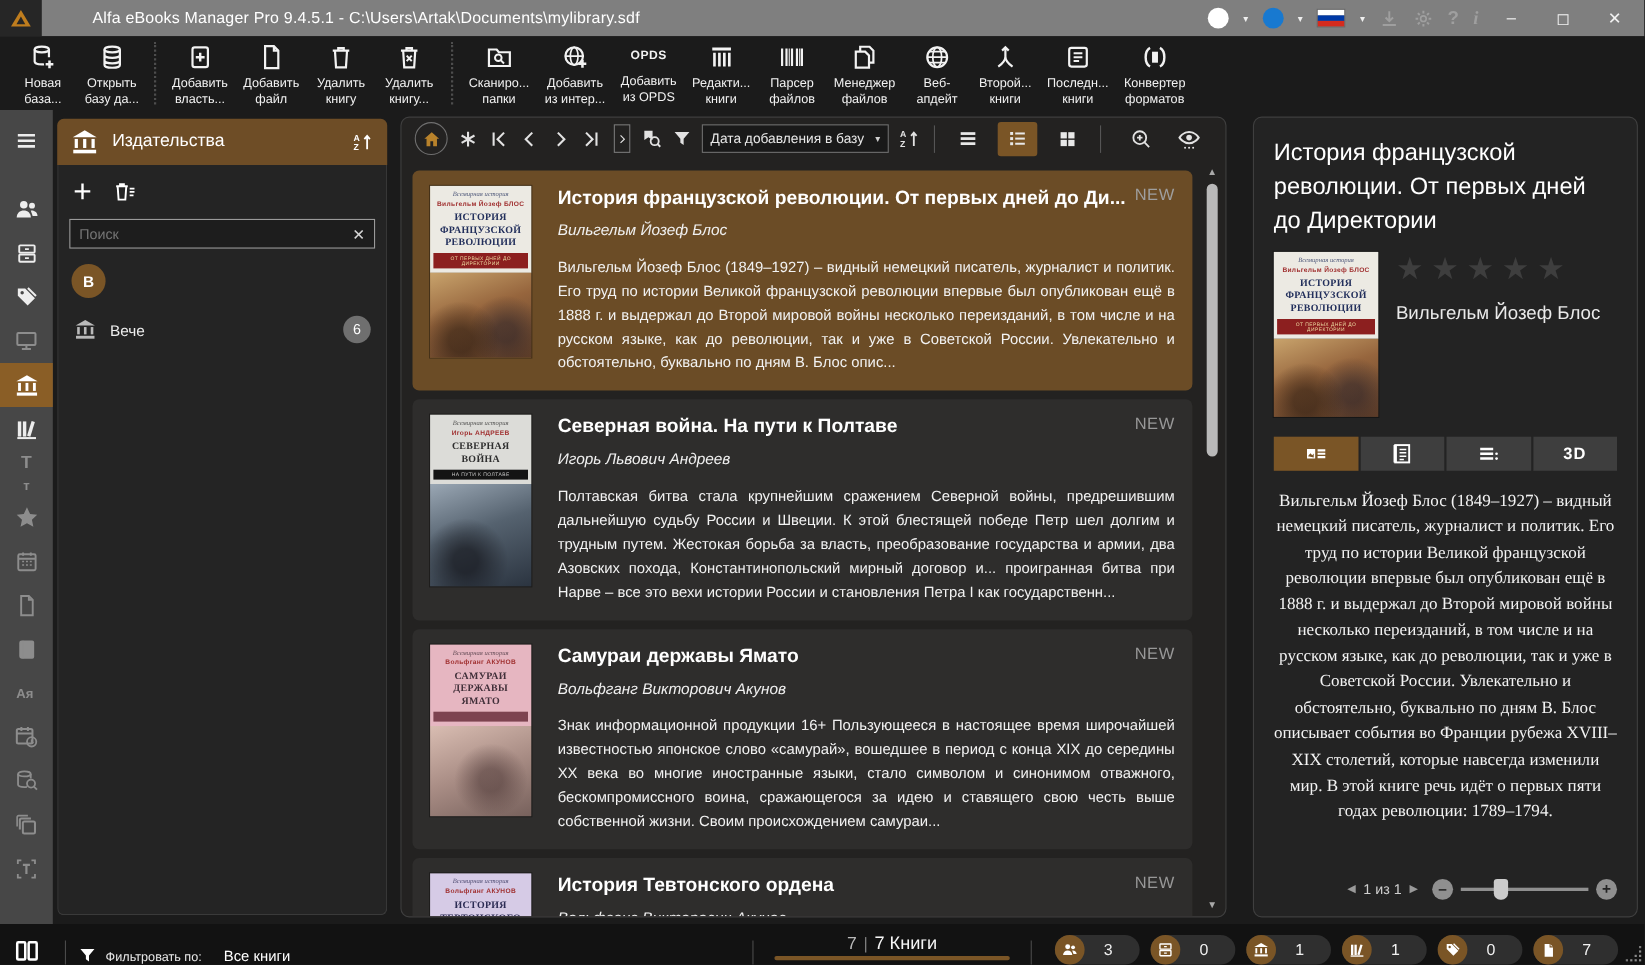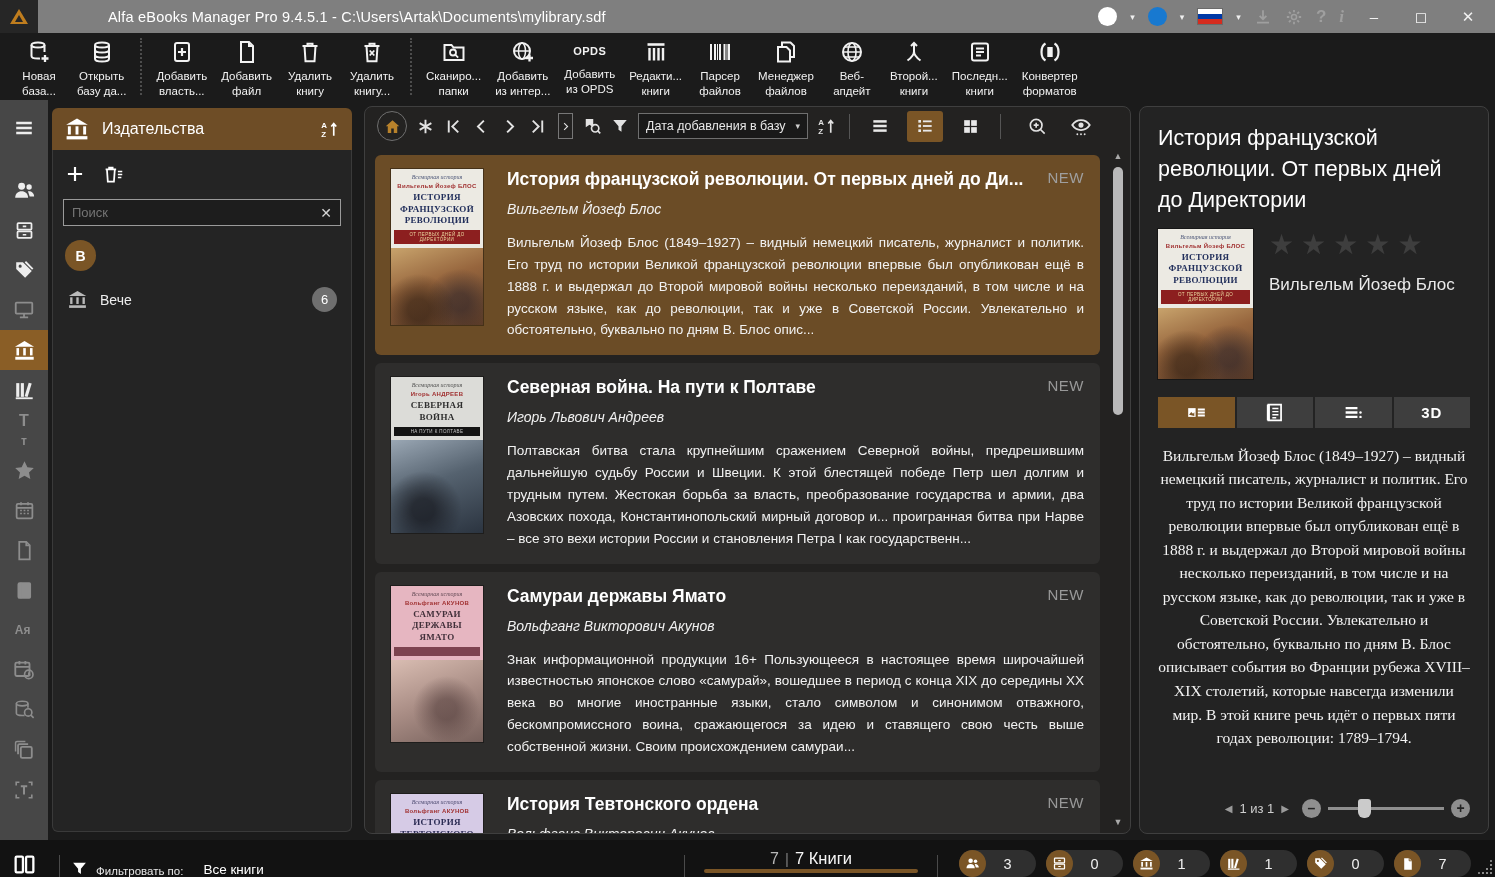--- a/index.html
+++ b/index.html
@@ -5,21 +5,21 @@
   *{margin:0;padding:0;box-sizing:border-box}
   html,body{width:1495px;height:877px;overflow:hidden}
   body{font-family:"Liberation Sans",sans-serif;background:#1b1b1b;color:#eee;position:relative}
   svg{display:block}
 
   
   .titlebar{height:33px;background:#7f7f7f;display:flex;align-items:center;color:#fff}
   .app-logo{width:38px;height:33px;background:#262626;display:grid;place-items:center;flex:none}
   .logo-tri{width:0;height:0;border-left:9px solid transparent;border-right:9px solid transparent;border-bottom:15px solid #bf7d1e;position:relative}
   .logo-tri::after{content:"";position:absolute;left:-4px;top:6px;width:0;height:0;border-left:4px solid transparent;border-right:4px solid transparent;border-bottom:7px solid #262626}
-  .title-text{margin-left:70px;font-size:14.5px;letter-spacing:.2px}
+  .title-text{margin-left:46px;font-size:14.5px;letter-spacing:.2px}
   .tb-right{margin-left:auto;display:flex;align-items:center;gap:13px;padding-right:10px}
   .swatch{width:19px;height:19px;border-radius:50%}
   .caret{font-size:9px;color:#efefef}
   .flag{width:26px;height:17px;display:flex;flex-direction:column;border:1px solid #6a6a6a}
   .flag div{flex:1}
   .tb-ic{color:#9f9f9f}
   .win-btn{width:34px;text-align:center;font-size:15px;color:#f2f2f2}
 
   
   .toolbar{height:67px;background:#1b1b1b;display:flex;align-items:stretch;padding-left:8px}
@@ -44,21 +44,21 @@
   .lp-body{flex:1;background:#242424;border:1px solid #3a3a3a;border-top:none;border-radius:0 0 6px 6px;padding:12px 10px}
   .lp-actions{display:flex;gap:18px;color:#fff;margin:2px 2px 14px}
   .lp-search{border:1px solid #9a9a9a;background:#1d1d1d;height:27px;display:flex;align-items:center;padding:0 8px;gap:6px}
   .lp-search input{flex:1;background:transparent;border:none;outline:none;color:#ddd;font-size:13px;font-family:inherit}
   .lp-clear{color:#d5d5d5;font-size:14px}
   .letter-badge{width:31px;height:31px;border-radius:50%;background:#7a5526;color:#fff;font-weight:bold;font-size:14px;display:grid;place-items:center;margin:14px 2px 8px}
   .pub-item{display:flex;align-items:center;gap:12px;color:#eee;font-size:14px;padding:8px 4px}
   .pub-count{margin-left:auto;width:25px;height:25px;border-radius:50%;background:#6f6f6f;color:#fff;font-size:13px;display:grid;place-items:center}
 
   
-  .list-wrap{flex:1;margin:6px 8px 6px 6px;border:1px solid #3f3f3f;border-radius:8px;background:#232221;display:flex;flex-direction:column;overflow:hidden;position:relative}
+  .list-wrap{flex:1;margin:6px 24px 6px 6px;border:1px solid #3f3f3f;border-radius:8px;background:#232221;display:flex;flex-direction:column;overflow:hidden;position:relative}
   .list-toolbar{height:38px;display:flex;align-items:center;gap:9px;padding:0 12px;color:#e2e2e2;flex:none}
   .home-btn{width:30px;height:30px;border:1.5px solid #6f6f6f;border-radius:50%;display:grid;place-items:center;color:#b8822b;flex:none}
   .nav-ic{display:grid;place-items:center}
   .collapse-btn{width:15px;height:26px;border:1px solid #777;display:grid;place-items:center;margin-left:2px}
   .sort-select{height:26px;min-width:168px;background:#191919;border:1px solid #6f6f6f;color:#e8e8e8;font-size:12.5px;display:flex;align-items:center;gap:10px;padding:0 7px}
   .sort-select .caret{margin-left:auto;color:#cfcfcf}
   .vsep{width:1px;height:25px;background:#555;margin:0 3px}
   .view-btn{width:36px;height:31px;display:grid;place-items:center;border-radius:3px;color:#e8e8e8}
   .view-btn.active{background:#7a5526}
   .cards{flex:1;padding:10px 30px 0 10px;display:flex;flex-direction:column;gap:8px;overflow:hidden}

